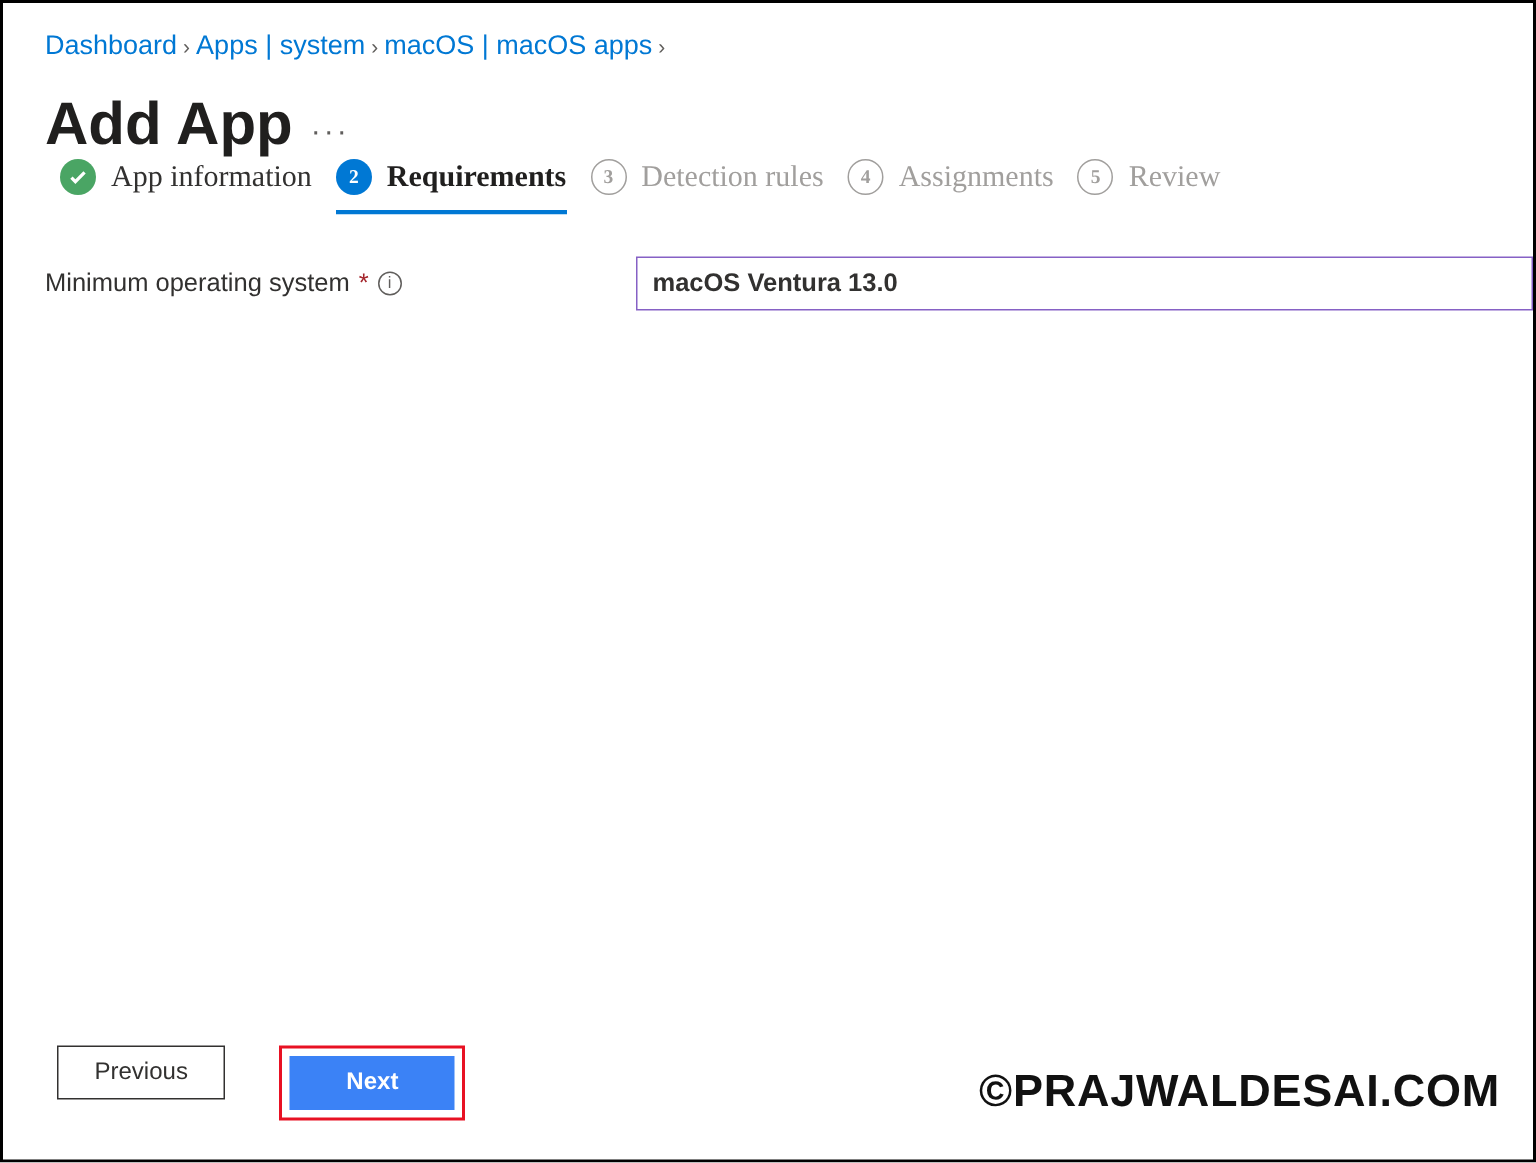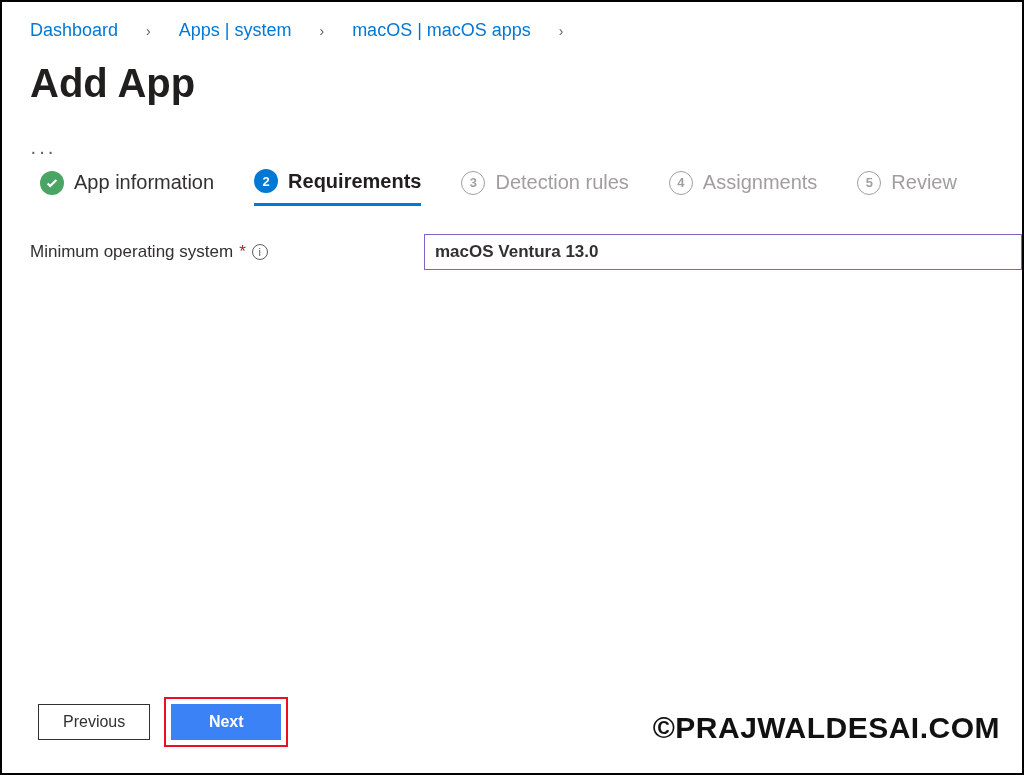--- a/index.html
+++ b/index.html
@@ -1,48 +1,48 @@
 <!DOCTYPE html>
 <html><head>
 <meta charset="utf-8">
 <style>
   * { box-sizing: border-box; margin: 0; padding: 0; }
   html, body { width: 1024px; height: 775px; font-family: "Segoe UI", Arial, sans-serif; background: #fff; color: #323130; overflow: hidden; }
   .frame { width: 1024px; height: 775px; border: 2px solid #000; position: relative; padding: 18px 0 0 28px; }
   
   
-  .breadcrumb { display: flex; align-items: center; gap: 28px; font-size: 18px; color: #0078d4; margin-bottom: 20px; }
+  .breadcrumb { display: flex; align-items: center; gap: 4px; font-size: 18px; color: #0078d4; margin-bottom: 20px; }
   .breadcrumb a { color: #0078d4; text-decoration: none; cursor: pointer; }
   .bc-sep { color: #605e5c; font-size: 14px; }
   
   
-  .title-row { display: flex; align-items: flex-start; gap: 40px; flex-direction: column; }
+  .title-row { display: flex; align-items: flex-end; gap: 12px; }
   .title { font-size: 40px; font-weight: 600; color: #201f1e; }
   .more { color: #605e5c; font-size: 20px; letter-spacing: 2px; cursor: pointer; position: relative; top: -6px;}
   .subtitle { font-size: 16px; color: #605e5c; margin-top: 4px; margin-bottom: 50px; }
   
   
-  .tabs { display: flex; align-items: center; gap: 40px; margin-bottom: 28px; padding-left: 10px; overflow: hidden; white-space: nowrap;}
+  .tabs { display: flex; align-items: flex-start; gap: 16px; margin-bottom: 28px; padding-left: 10px; overflow: hidden; white-space: nowrap; font-family: Liberation Serif, serif;}
   .tab { display: flex; align-items: center; gap: 10px; font-size: 20px; color: #a19f9d; padding-bottom: 10px; cursor: pointer; }
   .tab.done { color: #323130; }
   .tab.active { color: #201f1e; font-weight: 600; border-bottom: 3px solid #0078d4; }
   .tab .circ { width: 24px; height: 24px; border-radius: 50%; display: inline-flex; align-items: center; justify-content: center; font-size: 13px; font-weight: 600; }
   .tab.done .circ { background: #4aa564; }
   .tab.active .circ { background: #0078d4; color: #fff; }
   .tab.pending .circ { border: 1.5px solid #a19f9d; color: #a19f9d; background: #fff; }
   
   
   .form-row { display: flex; align-items: center; gap: 14px; padding-right: 0; margin-top: 24px; }
   .form-label { font-size: 17px; color: #323130; display: flex; align-items: center; gap: 6px; width: 380px; }
   .req { color: #a4262c; }
   .info-icon { width:16px; height:16px; border:1px solid #605e5c; border-radius:50%; display:inline-flex; align-items:center; justify-content:center; font-size:11px; color:#605e5c; cursor:pointer;}
   .select { flex: 1; height: 36px; border: 1px solid #8661c5; padding: 4px 10px; font-size: 17px; color: #323130; background:#fff; min-width: 0; font-weight: bold;}
   
   
-  .footer { position: absolute; bottom: 26px; left: 36px; display: flex; align-items: center; gap: 14px; }
+  .footer { position: absolute; bottom: 26px; left: 36px; display: flex; gap: 36px; }
   .btn { height: 36px; padding: 0 24px; font-size: 16px; cursor: pointer; display:inline-flex; align-items:center; justify-content:center;}
   .btn-prev { background: #fff; border: 1px solid #323130; color: #323130; min-width: 110px;}
   .btn-next-wrap { border: 2px solid #e81123; padding: 5px; }
   .btn-next { background: #3b82f6; border: none; color: #fff; font-weight: 600; min-width: 110px;}
   
   
   .watermark { position: absolute; right: 22px; bottom: 28px; font-weight: 800; font-size: 30px; font-family: Arial, sans-serif; color: #111; letter-spacing: 0.5px;}
 </style>
 </head>
 <body>

